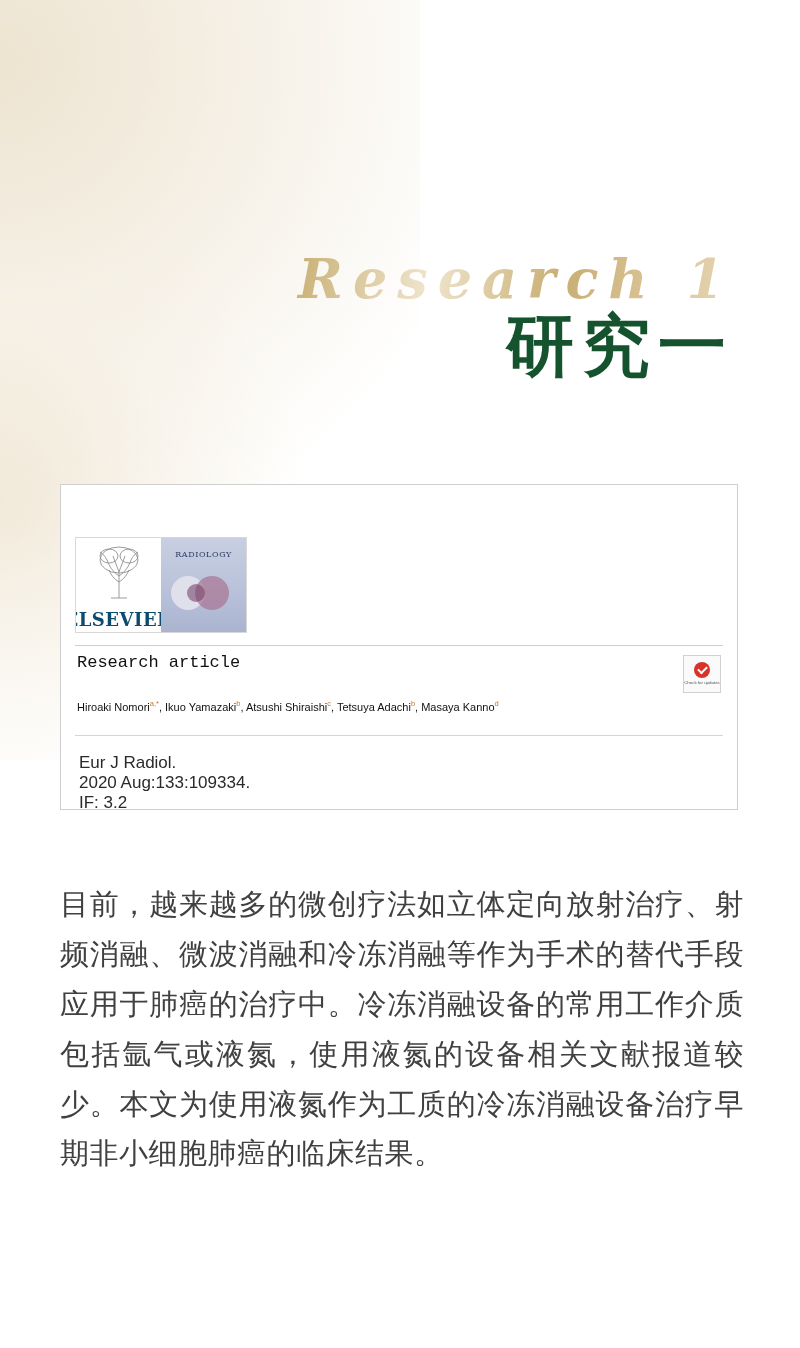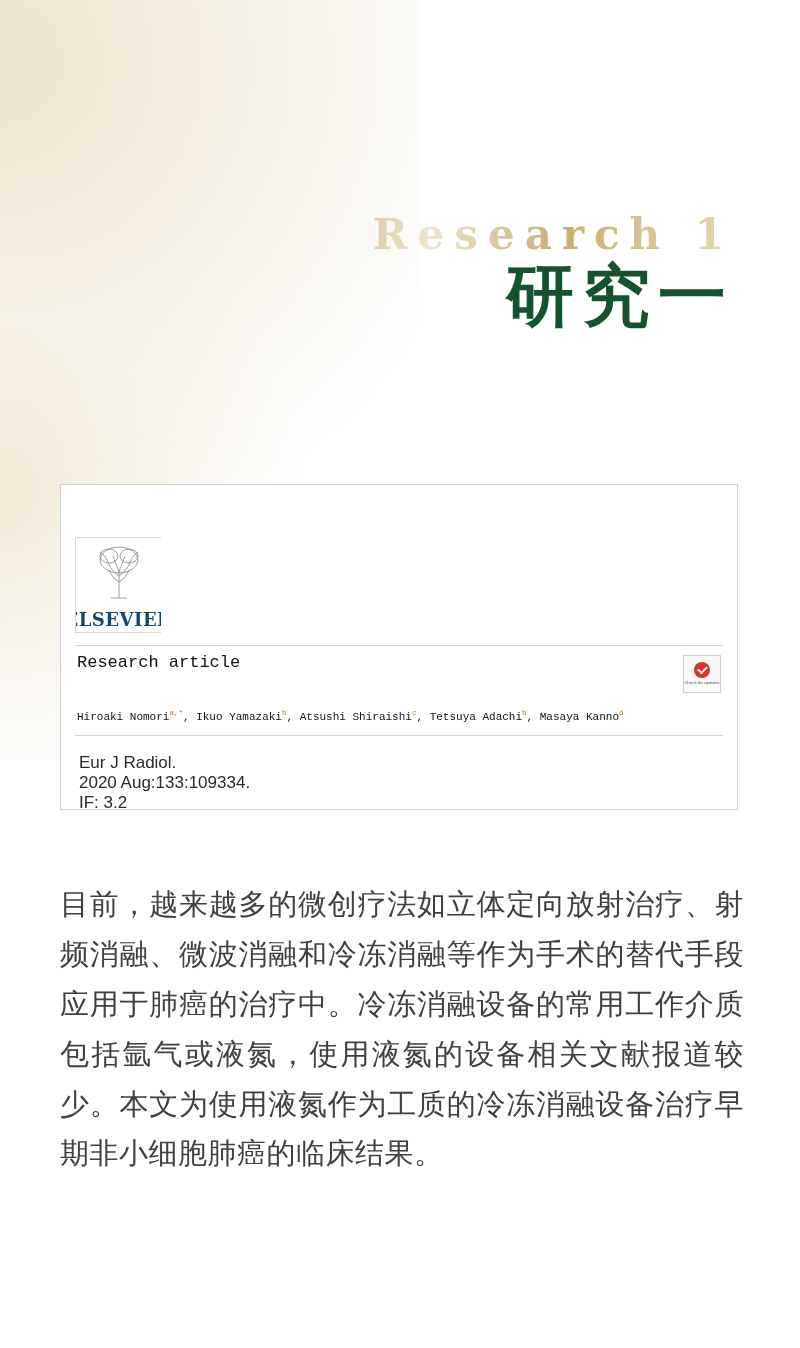--- a/index.html
+++ b/index.html
@@ -36,31 +36,33 @@
   
   .title-block {
     position: absolute;
     right: 62px;
     top: 214px;
     text-align: right;
     width: 560px;
   }
   .title-script {
     font-family: "DejaVu Serif", "Liberation Serif", serif;
+    font-style: italic;
     font-weight: 700;
-    font-size: 42px;
+    font-size: 54px;
     letter-spacing: 10px;
     line-height: 1;
     background: linear-gradient(100deg, #e8d9bb 0%, #cbb279 22%, #efe5cd 45%, #c9ae73 68%, #e6d7b6 100%);
     -webkit-background-clip: text;
     background-clip: text;
     color: transparent;
     -webkit-text-fill-color: transparent;
     white-space: nowrap;
     padding-right: 4px;
+    margin-top: 38px;
   }
   .title-cn {
     font-family: "DejaVu Serif", "Liberation Serif", serif;
     font-weight: 700;
     font-size: 68px;
     color: #14532d;
     letter-spacing: 8px;
     line-height: 1.15;
     margin-top: 0;
     padding-right: 4px;
@@ -204,23 +206,23 @@
     top: 190px;
     right: 84px;
     font-family: "DejaVu Serif", "Liberation Serif", serif;
     font-size: 16.5px;
     color: #000;
     line-height: 1.25;
   }
   .art-authors {
     position: absolute;
     left: 16px;
-    top: 224px;
+    top: 214px;
     right: 16px;
-    font-family: Liberation Mono, monospace;
+    font-family: Liberation Sans, sans-serif;
     font-size: 11px;
     color: #111;
   }
   .art-authors sup {
     color: #c07a2a;
     font-size: 7.5px;
   }
 
   .crossmark {
     position: absolute;
@@ -326,20 +328,26 @@
           <ellipse cx="32" cy="18" rx="19" ry="13"></ellipse>
           <ellipse cx="22" cy="14" rx="9" ry="7"></ellipse>
           <ellipse cx="42" cy="14" rx="9" ry="7"></ellipse>
           <path d="M24 56 L40 56"></path>
         </g>
       </svg>
       <div class="word">ELSEVIER</div>
     </div>
 
 
+    <div class="cover">
+      <div class="cov-title">RADIOLOGY</div>
+      <div class="blob b1"></div>
+      <div class="blob b2"></div>
+      <div class="blob b3"></div>
+    </div>
   </div>
 
   <div class="divider-line"></div>
 
   <div class="art-type">Research article</div>
 
   <div class="art-authors">
     <span><span>Hiroaki Nomori</span><sup>a,*</sup></span>,
     <span><span>Ikuo Yamazaki</span><sup>b</sup></span>,
     <span><span>Atsushi Shiraishi</span><sup>c</sup></span>,

